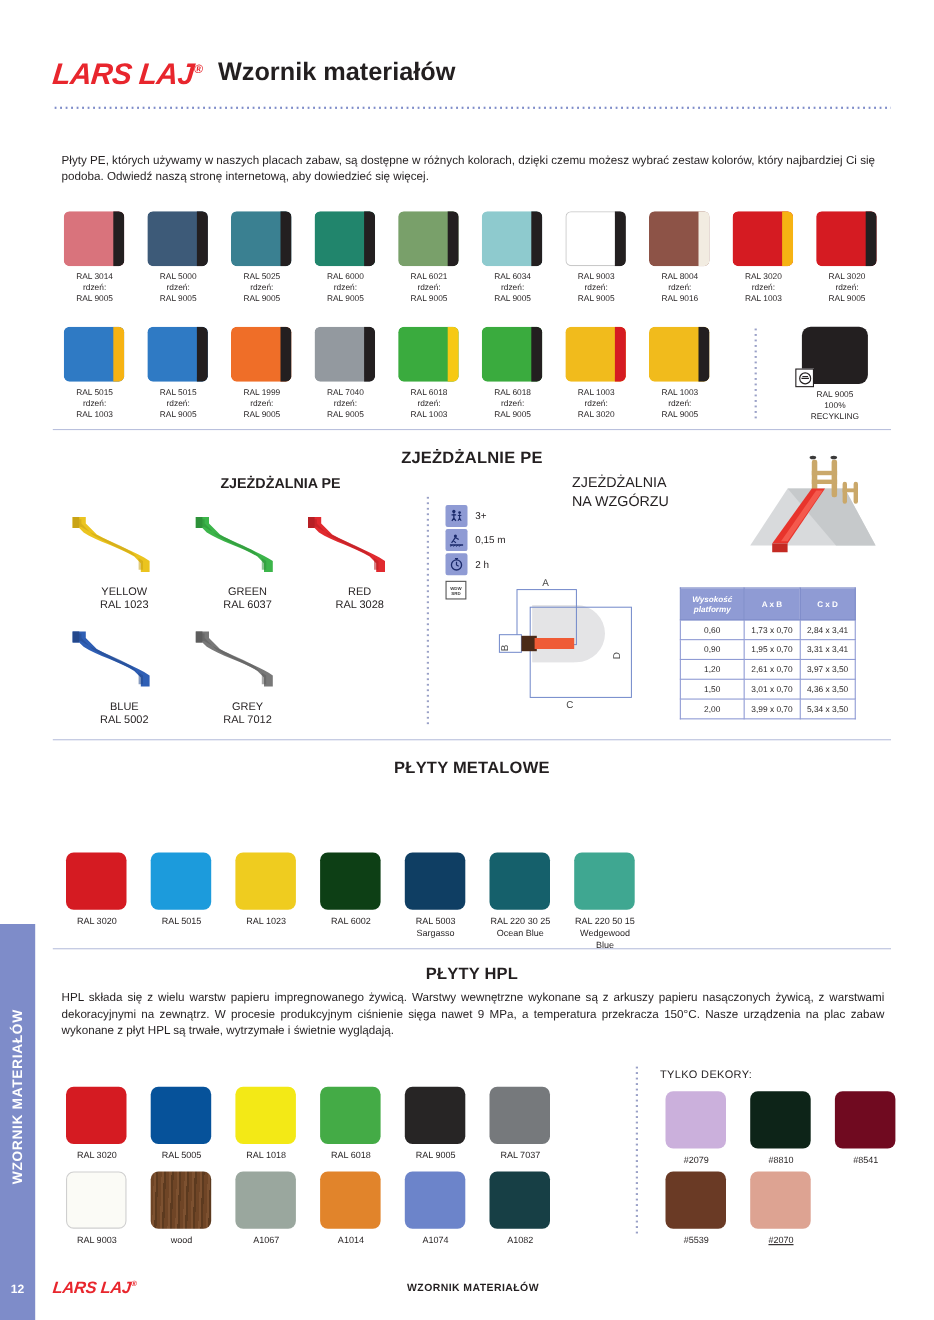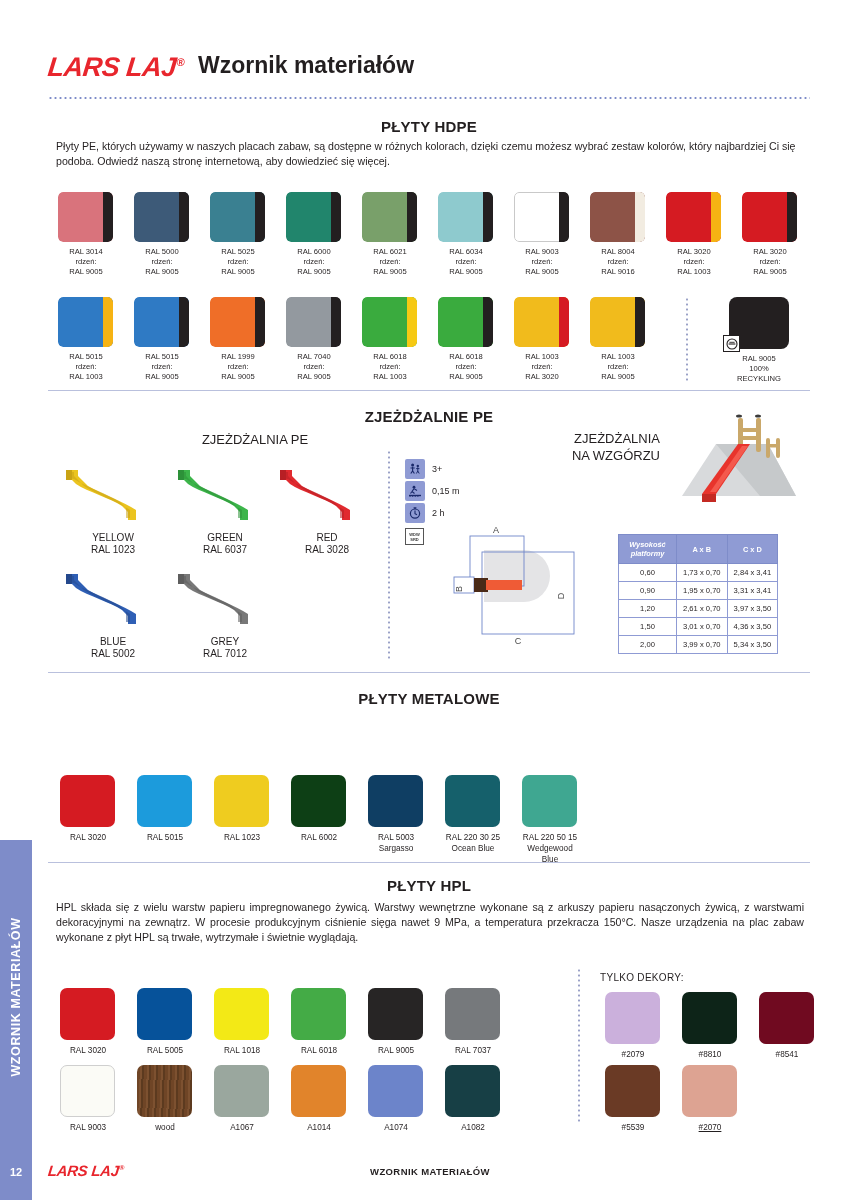--- a/index.html
+++ b/index.html
@@ -171,21 +171,20 @@
     <div class="side-tab-label">WZORNIK MATERIAŁÓW</div>
     <div class="side-tab-page">12</div>
   </div>
 
   <div class="header">
     <span class="logo"><span>LARS LAJ</span><span class="logo-reg">®</span></span>
     <span class="header-title">Wzornik materiałów</span>
   </div>
   <div class="dotted-rule"></div>
 
-  <div class="sec-title" style="top:118px;">PŁYTY HDPE</div>
   <div class="body-text" style="top:139px;">Płyty PE, których używamy w naszych placach zabaw, są dostępne w różnych kolorach, dzięki czemu możesz wybrać zestaw kolorów, który najbardziej Ci się podoba. Odwiedź naszą stronę internetową, aby dowiedzieć się więcej.</div>
 
   <div class="swatch-grid" id="hdpe-row1" style="left:58px; top:192px;">
       <div class="sw" style="left: 0px; top: 0px;">
         <div class="sw-chip">
           <div class="face" style="background:#d9737c"></div>
           <div class="core" style="background:#231f20"></div>
         </div>
         <div class="sw-label">
           <span class="ral">RAL 3014</span>
@@ -399,23 +398,23 @@
         <span class="sub">RAL 9005</span>
         <span class="sub">100%</span>
         <span class="sub">RECYKLING</span>
       </div>
   </div>
 
   <div class="hr" style="top:390px;"></div>
 
   <div class="sec-title" style="top:408px;">ZJEŻDŻALNIE PE</div>
 
-  <div style="position:absolute;left:110px;top:432px;width:290px;text-align:center;font-size:13px;color:#231f20;">ZJEŻDŻALNIA PE</div>
-
-  <div style="position:absolute;left:520px;top:430px;width:140px;text-align:right;font-size:13px;line-height:17px;color:#231f20;">
+  <div style="position:absolute;left:110px;top:432px;width:290px;text-align:center;font-size:13px;color:#231f20;font-weight:bold;">ZJEŻDŻALNIA PE</div>
+
+  <div style="position:absolute;left:520px;top:430px;width:140px;text-align:left;font-size:13px;line-height:17px;color:#231f20;">
     <span>ZJEŻDŻALNIA</span><br>
     <span>NA WZGÓRZU</span>
   </div>
 
   <div id="slides-container">
       <div class="slide-item" style="left: 58px; top: 462px;"><svg class="slide-img" viewBox="0 0 110 62" aria-hidden="true">
           <path d="M8 8 L8 18 L14 18 L18 22 C30 30 52 36 64 44 L70 50 L70 58 L78 58 L78 48 C66 40 44 32 30 24 L20 14 L20 8 Z" fill="#ebc41f"></path>
           <path d="M10 10 L10 16 L16 17 C28 25 50 32 62 40 L68 46 L68 56 L72 56 L72 48 C60 40 38 32 26 24 L16 14 L16 10 Z" fill="#c9a315" opacity="0.55"></path>
           <path d="M8 8 L14 8 L14 18 L8 18 Z" fill="#c9a315"></path>
         </svg><div class="slide-cap"><span>YELLOW</span><br><span>RAL 1023</span></div></div>

